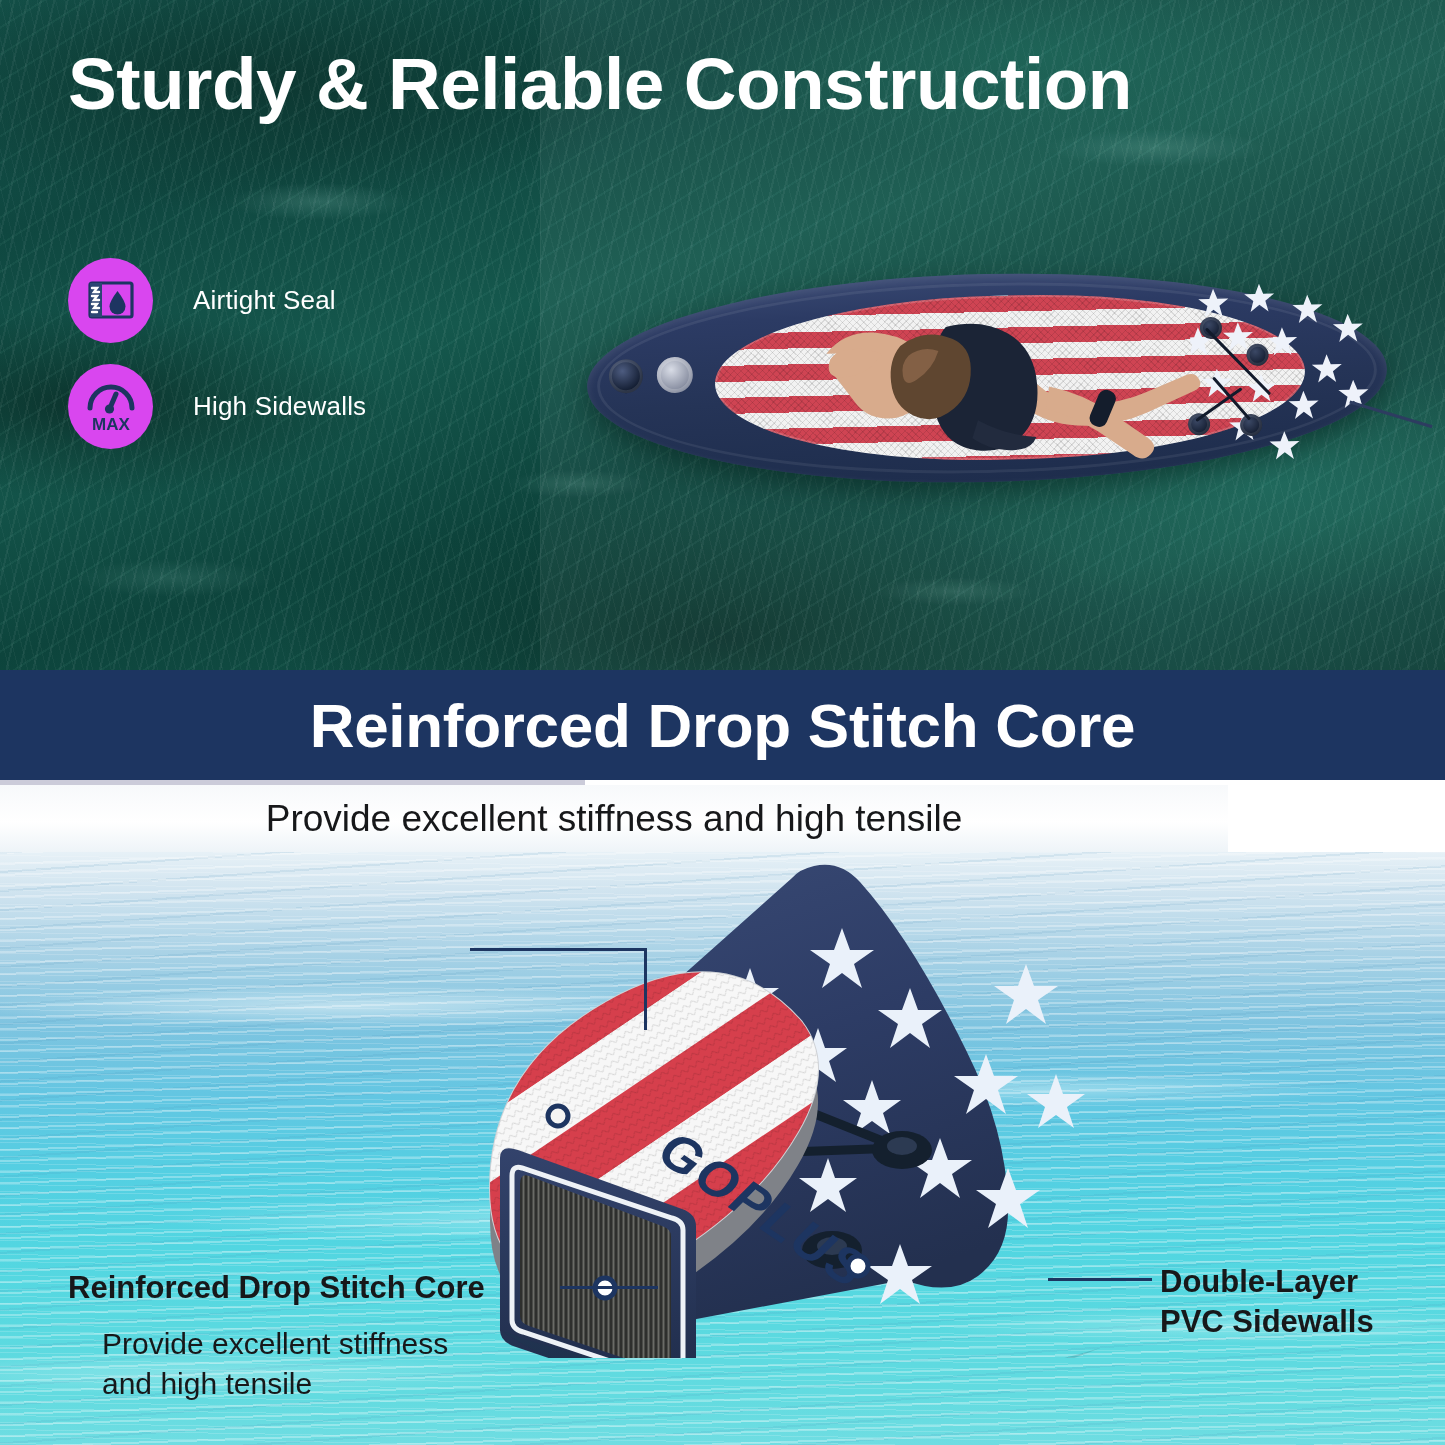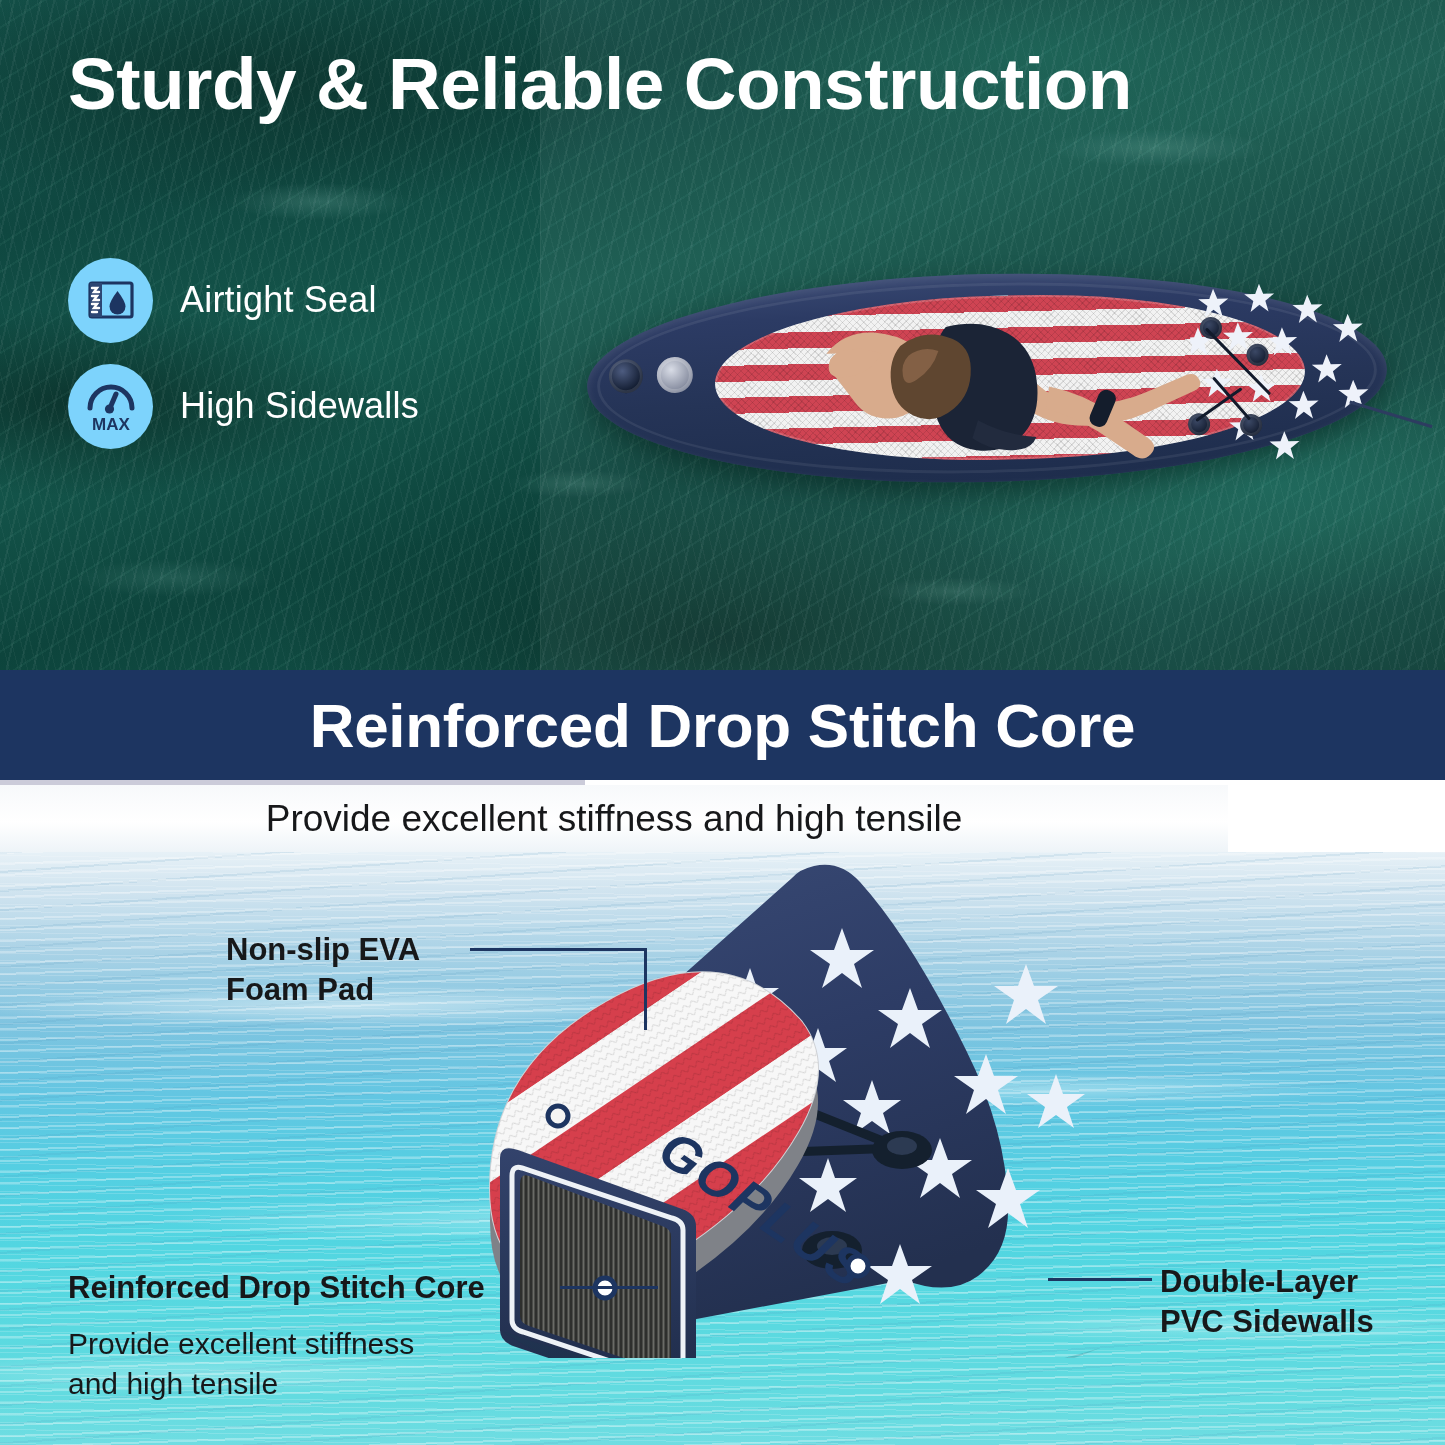--- a/index.html
+++ b/index.html
@@ -52,25 +52,25 @@
     position:absolute; left:68px; top:46px;
     font-size:73px; font-weight:bold; color:#fff; letter-spacing:-.5px;
     white-space:nowrap; line-height:1.05;
   }
 
   
   .features{ position:absolute; left:68px; top:248px; }
   .feature{ display:flex; align-items:center; height:104px; }
   .feature + .feature{ margin-top:2px; }
   .f-badge{
-    width:85px; height:85px; border-radius:50%; background:#7dd3fc;
+    width:85px; height:85px; border-radius:50%; background:#d946ef;
     display:flex; align-items:center; justify-content:center; flex:0 0 85px;
   }
   .f-label{
-    margin-left:27px; color:#ffffff; font-size:36px; font-weight:400;
+    margin-left:40px; color:#ffffff; font-size:26px; font-weight:400;
     white-space:nowrap; letter-spacing:.2px;
   }
 
   
   .board-top{
     position:absolute; left:587px; top:274px; width:800px; height:208px;
     transform:rotate(-1.3deg);
   }
   .bt-hull{
     position:absolute; inset:0;
@@ -159,21 +159,21 @@
       radial-gradient(ellipse 30% 4% at 72% 40%, rgba(255,255,255,.34), rgba(255,255,255,0) 72%),
       radial-gradient(ellipse 40% 6% at 40% 62%, rgba(255,255,255,.30), rgba(255,255,255,0) 72%),
       radial-gradient(ellipse 28% 4% at 85% 80%, rgba(255,255,255,.26), rgba(255,255,255,0) 72%),
       radial-gradient(ellipse 34% 5% at 14% 88%, rgba(255,255,255,.24), rgba(255,255,255,0) 72%);
   }
 
   
   .cut-board{ position:absolute; left:440px; top:858px; width:1010px; height:500px; }
 
   .callout-label{ position:absolute; color:#17181a; font-weight:bold; line-height:1.28; }
-  .callout-sub{ position:absolute; color:#17181a; font-weight:400; line-height:1.33; }
+  .callout-sub{ position:absolute; color:#17181a; font-weight:400; line-height:1.33;margin-left:34px; }
 
   .leader{ position:absolute; background:#1d3561; }
 </style>
 </head>
 <body>
 
 <div class="page">
 
   <div class="top-section">
     <div class="ripples"></div>
@@ -374,24 +374,20 @@
       <path d="M80 326 L80 458 q0 7 9 10 l142 48 L231 378 q0 -7 -9 -10 L89 318 q-9 -3 -9 8 z" fill="none" stroke="#23242
 2" stroke-width="2" opacity=".5"></path>
       <circle cx="165" cy="430" r="10" fill="#ffffff" stroke="#1d3561" stroke-width="5"></circle>
     </g>
 
     <circle cx="418" cy="408" r="10" fill="#ffffff" stroke="#1d3561" stroke-width="5"></circle>
 
     <path d="M60 472 q110 44 300 52 q180 4 300 -34 q-140 58 -320 54 q-180 -4 -280 -72 z" fill="rgba(20,60,80,.18)"></path>
   </svg>
 
-  <div class="callout-label" style="left:226px; top:930px; font-size:31px;">
-    <span>Non-slip EVA</span><br>
-    <span>Foam Pad</span>
-  </div>
   <div class="leader" style="left:470px; top:948px; width:177px; height:3px;"></div>
   <div class="leader" style="left:644px; top:948px; width:3px; height:82px;"></div>
 
   <div class="callout-label" style="left:68px; top:1268px; font-size:31px;">Reinforced Drop Stitch Core</div>
   <div class="leader" style="left:560px; top:1286px; width:98px; height:3px;"></div>
   <div class="callout-sub" style="left:68px; top:1324px; font-size:30px;">
     <span>Provide excellent stiffness</span><br>
     <span>and high tensile</span>
   </div>
 

